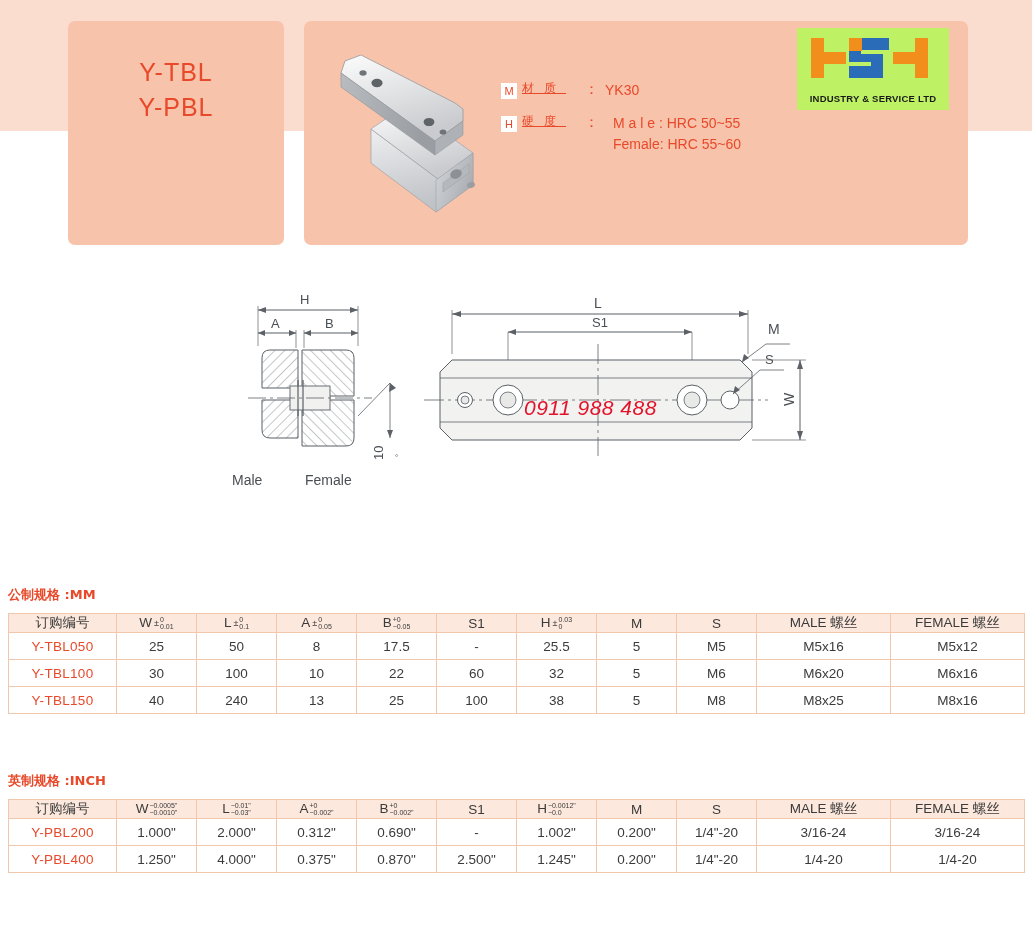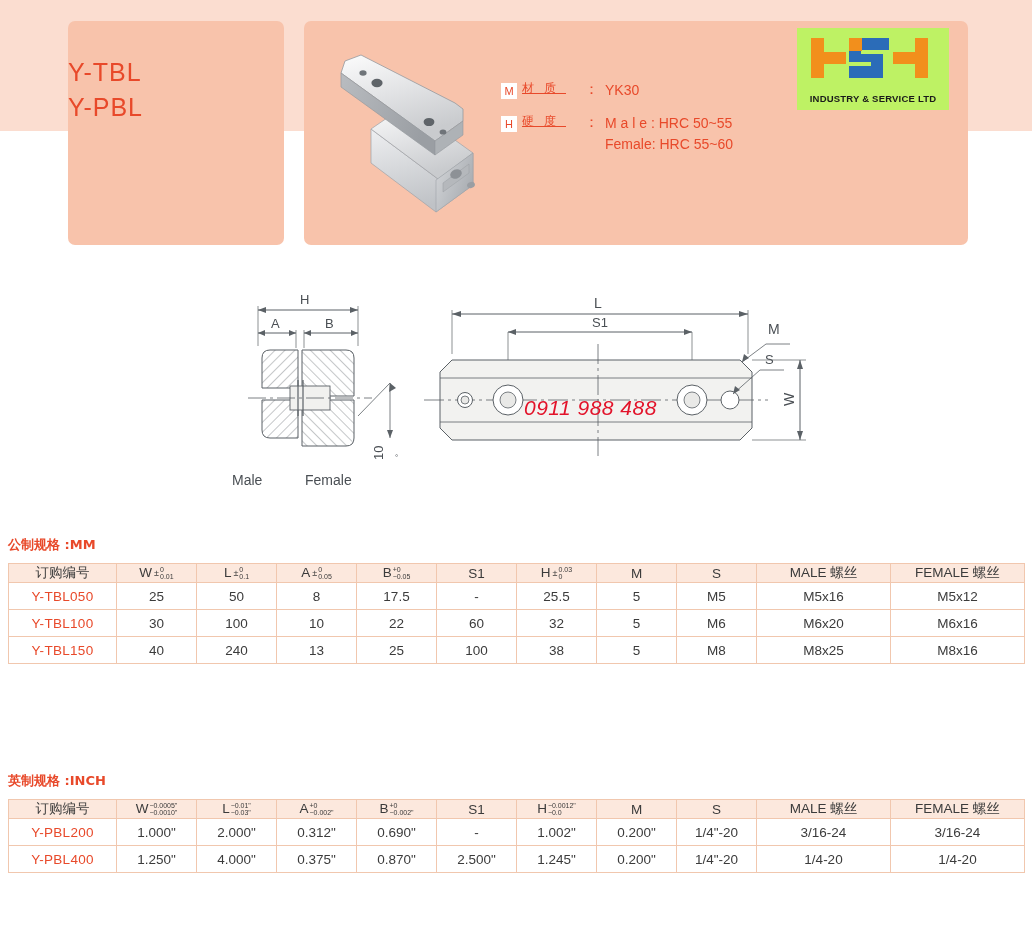--- a/index.html
+++ b/index.html
@@ -34,20 +34,21 @@
     width: 216px; height: 224px;
   }
   .card-right {
     left: 304px; top: 21px;
     width: 664px; height: 224px;
   }
   .series-names {
     position: absolute;
     left: 68px; top: 55px;
     width: 216px;
+    text-align: center;
     color: #e8492a;
     font-size: 25px;
     line-height: 35px;
     letter-spacing: 1px;
   }
   .series-names div { white-space: nowrap; }
 
   
   .product-photo {
     position: absolute;
@@ -84,21 +85,21 @@
     flex: none;
     font-family: "DejaVu Sans", sans-serif;
     text-decoration: underline;
   }
   .spec-colon {
     font-size: 15px;
     margin-right: 6px;
     flex: none;
   }
   .spec-val { font-size: 14px; line-height: 21px; white-space: nowrap; }
-  .spec-val .sub { display: block; }
+  .spec-val .sub { display: block; margin-left: 8px; }
 
   
   .logo-box {
     position: absolute;
     left: 797px; top: 28px;
     width: 152px; height: 82px;
     background: #bef264;
   }
   .logo-tagline {
     position: absolute;
@@ -127,21 +128,21 @@
     letter-spacing: 0.5px;
     white-space: nowrap;
   }
 
   
   .section {
     position: absolute;
     left: 8px;
     width: 1016px;
   }
-  .sec-metric { top: 536px; }
+  .sec-metric { top: 586px; }
   .sec-inch   { top: 772px; }
   .sec-title {
     color: #e8492a;
     font-size: 13px;
     font-weight: bold;
     margin-bottom: 9px;
     font-family: "DejaVu Sans", sans-serif;
   }
   table.spec-table {
     border-collapse: collapse;

